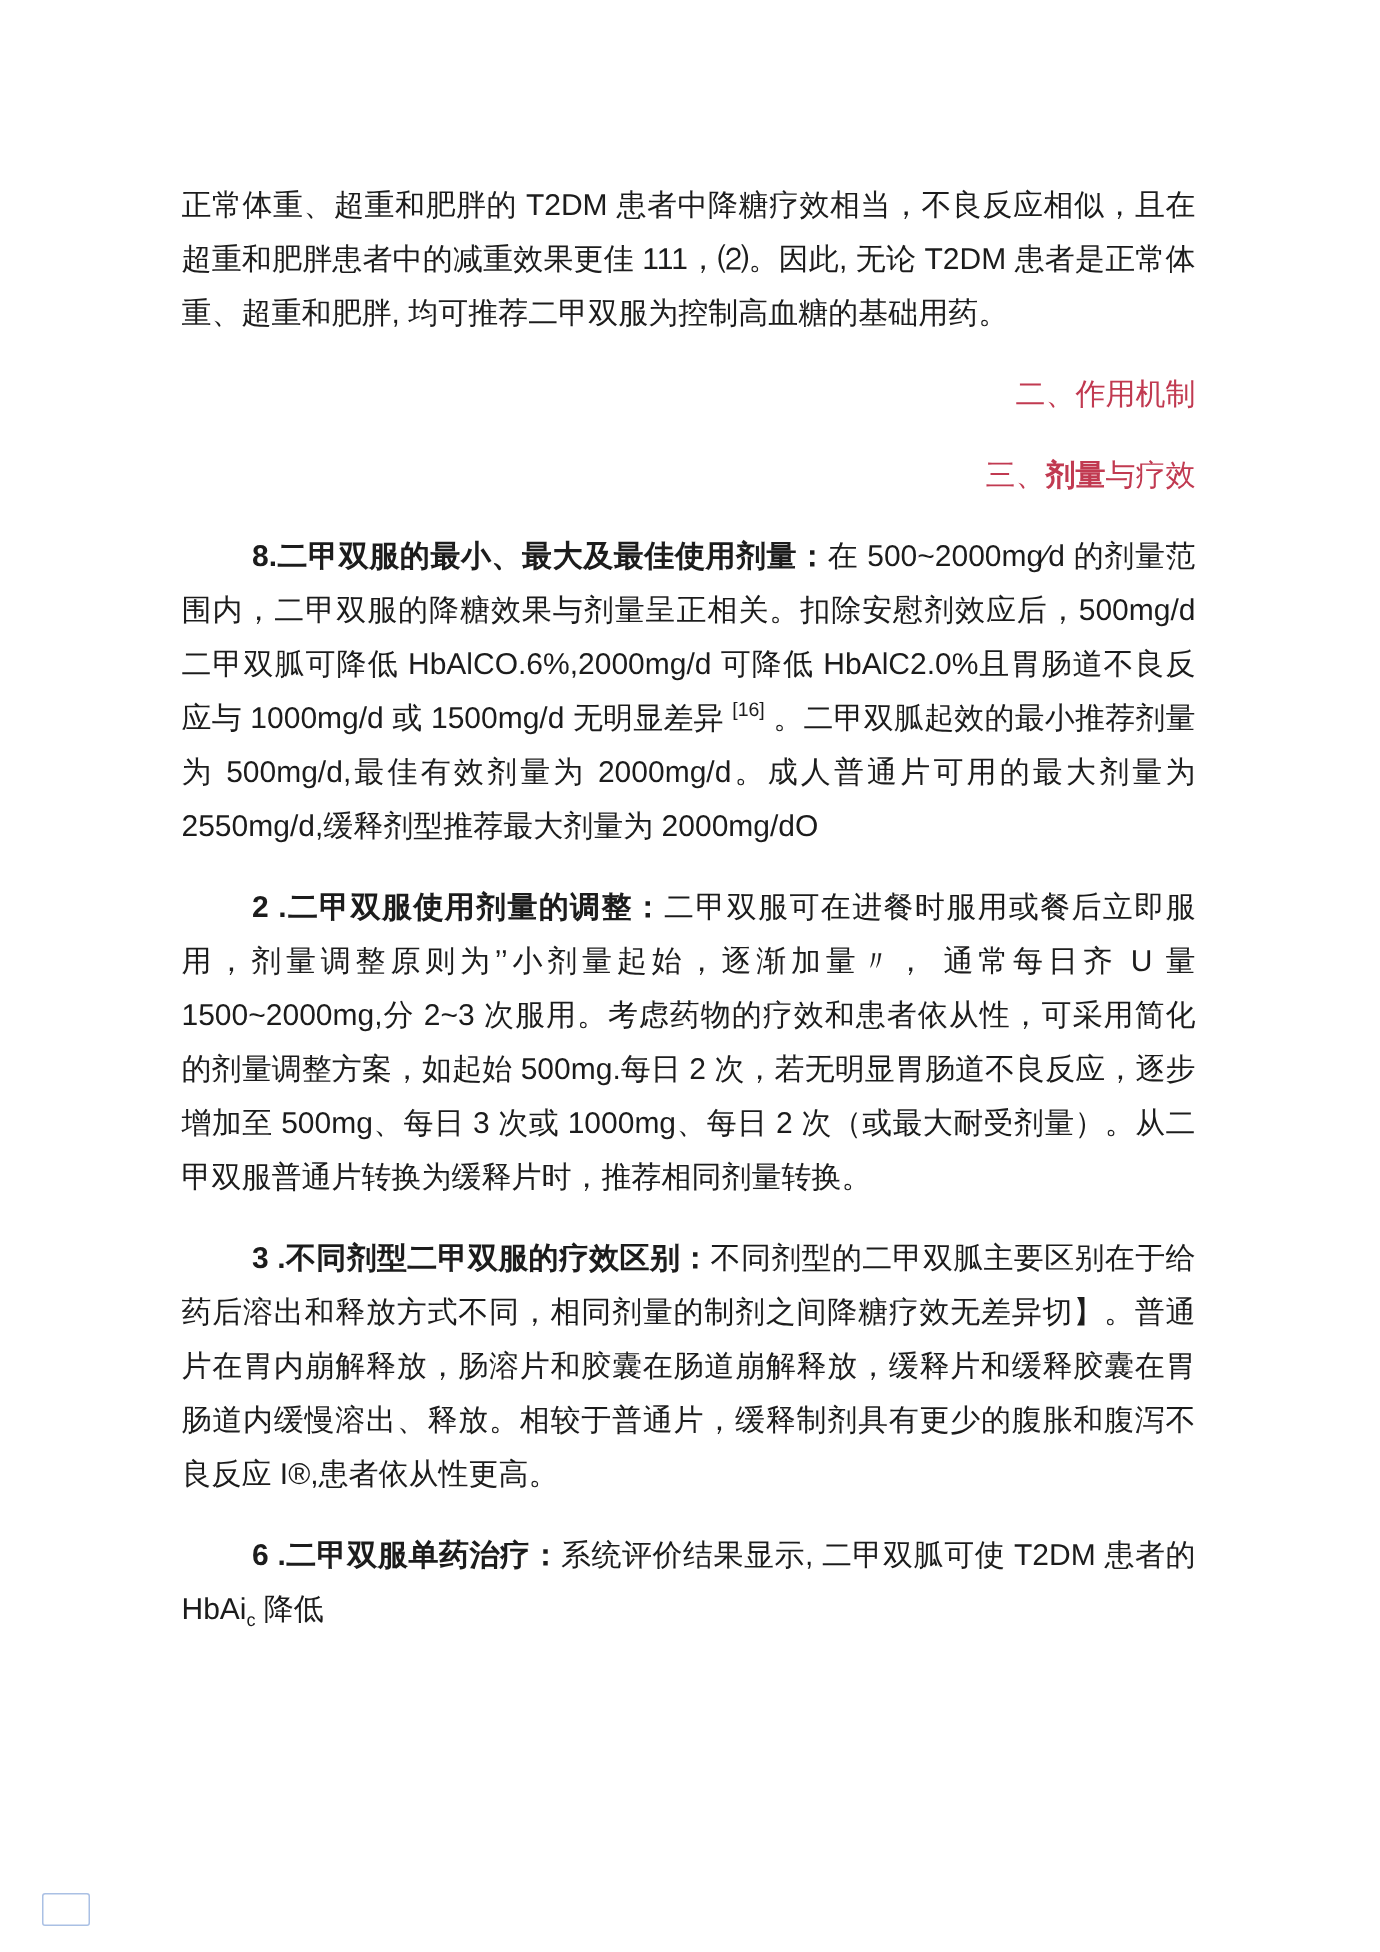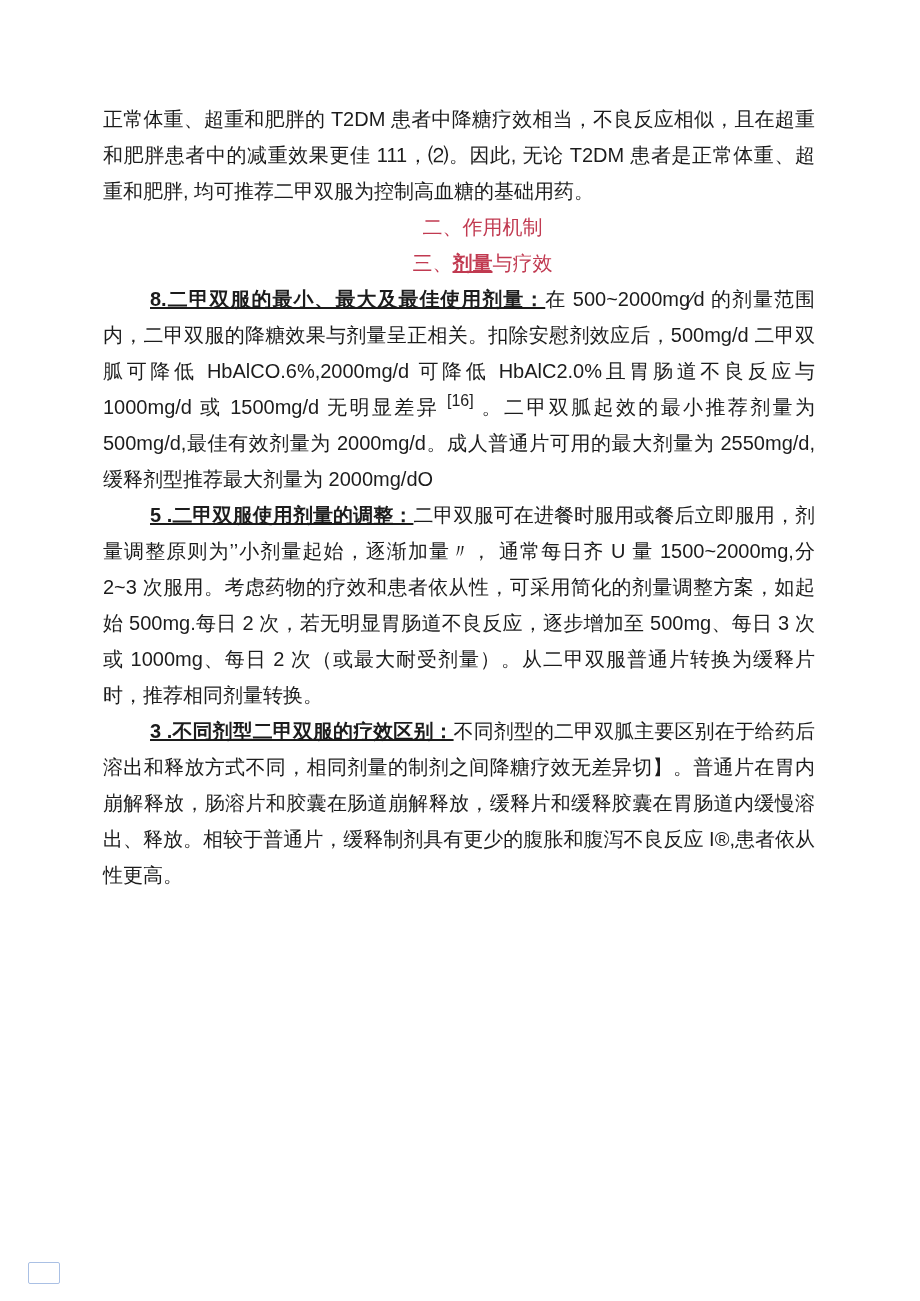--- a/index.html
+++ b/index.html
@@ -18,37 +18,36 @@
     position: absolute;
     left: 103px;
     top: 101px;
     width: 712px;
     color: #1c1c1c;
     font-size: 20px;
     line-height: 36px;
     text-align: justify;
   }
   .doc p {
-    margin: 0;
+    margin: 18px;
     padding: 0;
   }
   .doc p.indent {
     text-indent: 47px;
   }
   .doc p.heading {
     color: var(--heading-color, #c13a51);
     text-indent: 47px;
-    text-align: center;
+    text-align: right;
   }
   .seg-bold {
     font-weight: bold;
-    text-decoration: underline;
   }
   sup.ref {
-    font-size: 16px;
+    font-size: 13px;
     line-height: 0;
     vertical-align: super;
   }
   sub.sb {
     font-size: 12px;
     line-height: 0;
     vertical-align: sub;
   }
   .anchor-box {
     position: absolute;
@@ -62,17 +61,18 @@
   }
 </style>
 </head>
 <body style="background: rgb(255, 255, 255);">
 
 <div class="doc" id="doc-body" style="color: rgb(28, 28, 28);">
     <p class="body"><span>正常体重、超重和肥胖的 T2DM 患者中降糖疗效相当，不良反应相似，且在超重和肥胖患者中的减重效果更佳 111，⑵。因此, 无论 T2DM 患者是正常体重、超重和肥胖, 均可推荐二甲双服为控制高血糖的基础用药。</span></p>
     <p class="heading"><span>二、作用机制</span></p>
     <p class="heading"><span>三、</span><span class="seg-bold">剂量</span><span>与疗效</span></p>
     <p class="body indent"><span class="seg-bold">8.二甲双服的最小、最大及最佳使用剂量：</span><span>在 500~2000mg∕d 的剂量范围内，二甲双服的降糖效果与剂量呈正相关。扣除安慰剂效应后，500mg/d 二甲双胍可降低 HbAlCO.6%,2000mg/d 可降低 HbAlC2.0%且胃肠道不良反应与 1000mg/d 或 1500mg/d 无明显差异 </span><sup class="ref">[16]</sup><span> 。二甲双胍起效的最小推荐剂量为 500mg/d,最佳有效剂量为 2000mg/d。成人普通片可用的最大剂量为 2550mg/d,缓释剂型推荐最大剂量为 2000mg/dO</span></p>
-    <p class="body indent"><span class="seg-bold">5 .二甲双服使用剂量的调整：</span><span>二甲双服可在进餐时服用或餐后立即服用，剂量调整原则为’’小剂量起始，逐渐加量〃， 通常每日齐 U 量 1500~2000mg,分 2~3 次服用。考虑药物的疗效和患者依从性，可采用简化的剂量调整方案，如起始 500mg.每日 2 次，若无明显胃肠道不良反应，逐步增加至 500mg、每日 3 次或 1000mg、每日 2 次（或最大耐受剂量）。从二甲双服普通片转换为缓释片时，推荐相同剂量转换。</span></p>
+    <p class="body indent"><span class="seg-bold">2 .二甲双服使用剂量的调整：</span><span>二甲双服可在进餐时服用或餐后立即服用，剂量调整原则为’’小剂量起始，逐渐加量〃， 通常每日齐 U 量 1500~2000mg,分 2~3 次服用。考虑药物的疗效和患者依从性，可采用简化的剂量调整方案，如起始 500mg.每日 2 次，若无明显胃肠道不良反应，逐步增加至 500mg、每日 3 次或 1000mg、每日 2 次（或最大耐受剂量）。从二甲双服普通片转换为缓释片时，推荐相同剂量转换。</span></p>
     <p class="body indent"><span class="seg-bold">3 .不同剂型二甲双服的疗效区别：</span><span>不同剂型的二甲双胍主要区别在于给药后溶出和释放方式不同，相同剂量的制剂之间降糖疗效无差异切】。普通片在胃内崩解释放，肠溶片和胶囊在肠道崩解释放，缓释片和缓释胶囊在胃肠道内缓慢溶出、释放。相较于普通片，缓释制剂具有更少的腹胀和腹泻不良反应 I®,患者依从性更高。</span></p>
+    <p class="body indent"><span class="seg-bold">6 .二甲双服单药治疗：</span><span>系统评价结果显示, 二甲双胍可使 T2DM 患者的 HbAi</span><sub class="sb">c</sub><span> 降低</span></p>
   </div>
 
 <div class="anchor-box"></div>
 
 </body></html>

